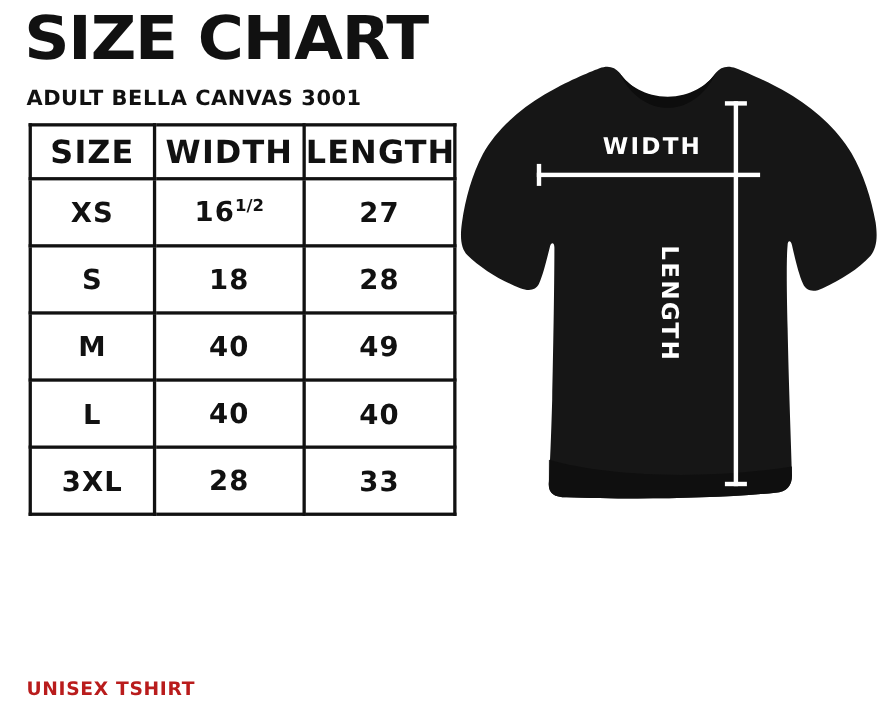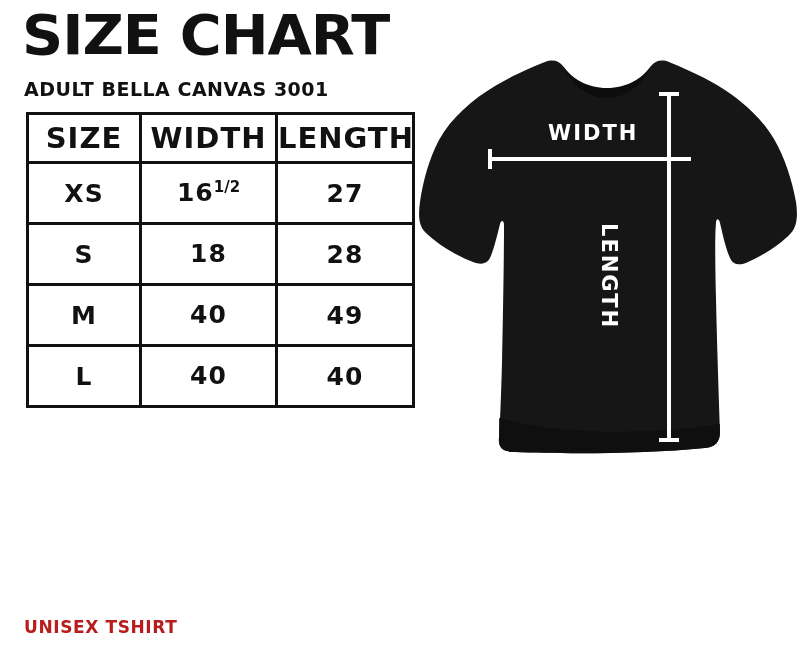--- a/index.html
+++ b/index.html
@@ -228,20 +228,25 @@
         </tr>
         <tr>
           <td>M</td>
           <td><span>40</span><span class="frac"></span></td>
           <td>49</td>
         </tr>
         <tr>
           <td>L</td>
           <td><span>40</span><span class="frac"></span></td>
           <td>40</td>
+        </tr>
+        <tr>
+          <td>3XL</td>
+          <td><span>28</span><span class="frac"></span></td>
+          <td>33</td>
         </tr>
       </tbody>
     </table>
 
     <div class="footer-note">UNISEX TSHIRT</div>
   </div>
 
   <div class="right-col">
     <div class="shirt-wrap">
 

